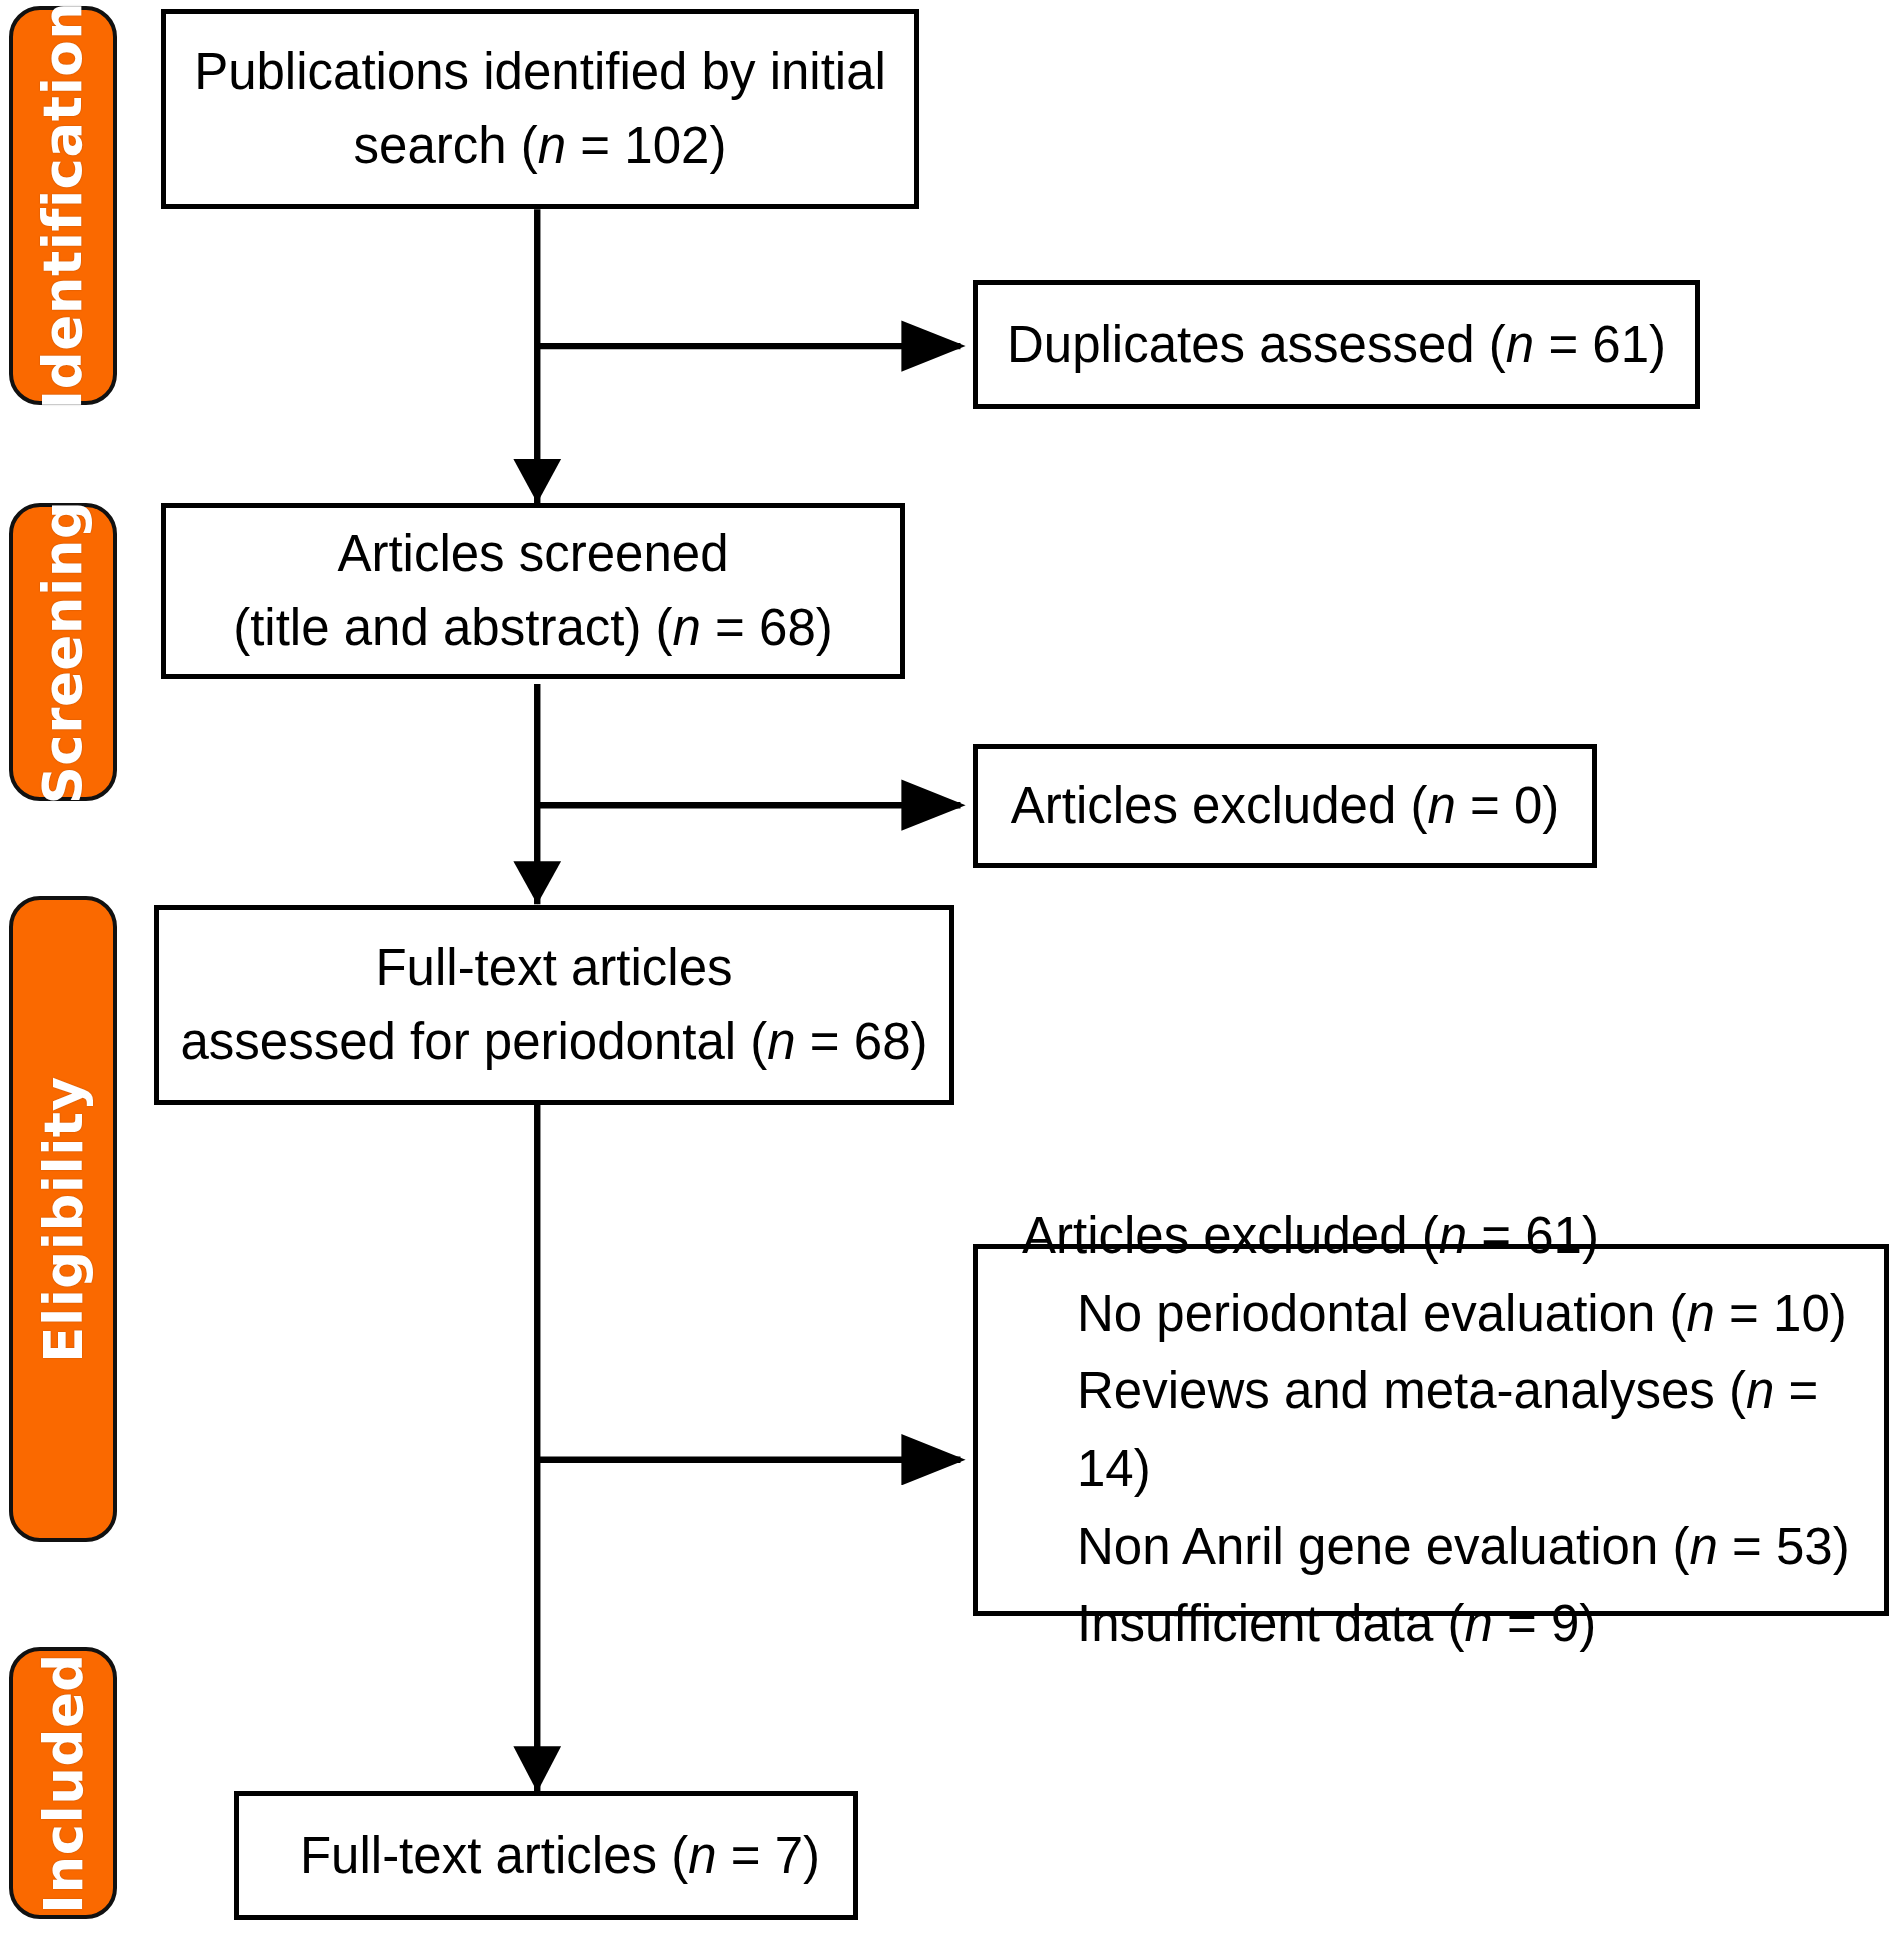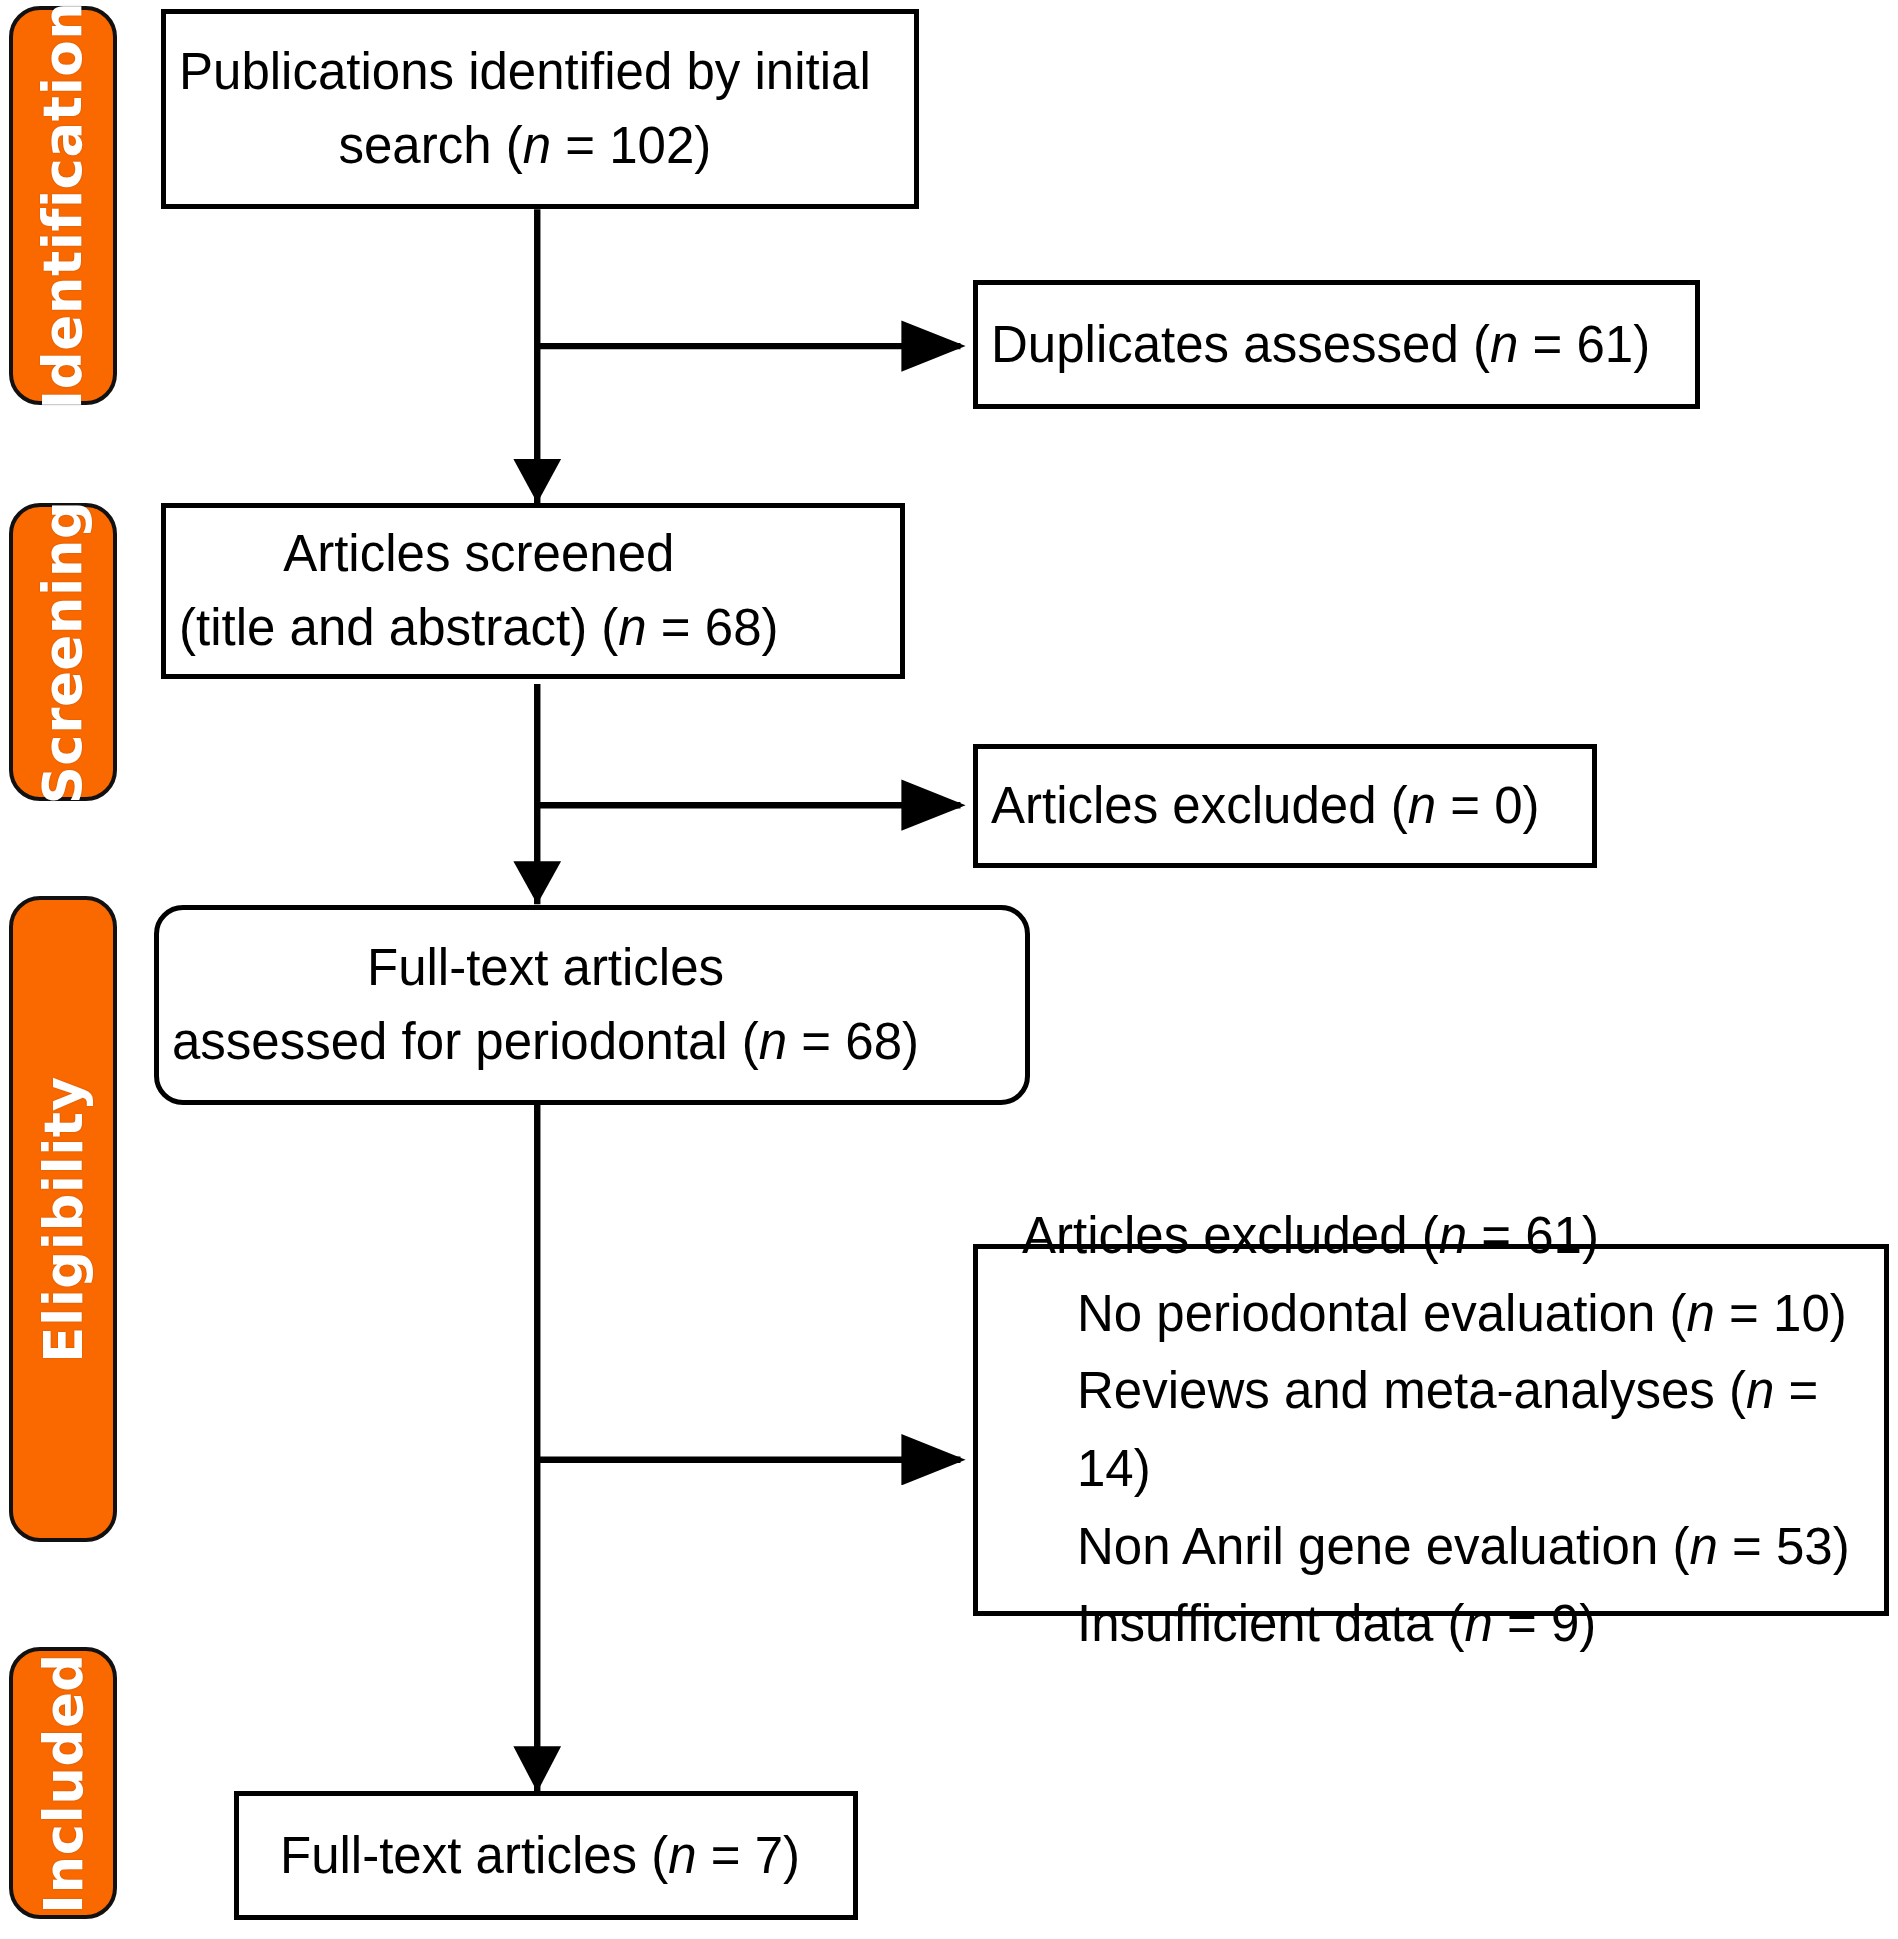--- a/index.html
+++ b/index.html
@@ -48,20 +48,21 @@
     text-shadow: 0 0 1.8px rgba(0,0,0,0.25);
   }
   
   .flow-box {
     position: absolute;
     box-sizing: border-box;
     background: #ffffff;
     border: 5.5px solid #000000;
     display: flex;
     align-items: center;
+    justify-content: center;
     text-align: center;
   }
   .flow-box .box-text {
     font-size: 51px;
     line-height: 1.45;
     color: #000000;
     font-family: "Liberation Sans", sans-serif;
     padding: 0 13px;
   }
   .flow-box.left-align {
@@ -142,21 +143,21 @@
       <span>(title and abstract) (</span><span class="italic-n">n</span><span> = 68)</span>
     </div>
   </div>
 
   <div class="flow-box" style="left:973px; top:744px; width:624px; height:124px;">
     <div class="box-text">
       <span>Articles excluded (</span><span class="italic-n">n</span><span> = 0)</span>
     </div>
   </div>
 
-  <div class="flow-box" style="left:154px; top:905px; width:876px; height:200px;border-radius:29px;">
+  <div class="flow-box" style="left:154px; top:905px; width:800px; height:200px;">
     <div class="box-text">
       <span>Full-text articles</span><br>
       <span>assessed for periodontal (</span><span class="italic-n">n</span><span> = 68)</span>
     </div>
   </div>
 
   <div class="flow-box left-align" style="left:973px; top:1244px; width:916px; height:372px;">
     <div class="box-text">
       <span class="reason-line"><span>Articles excluded (</span><span class="italic-n">n</span><span> = 61)</span></span>
 

